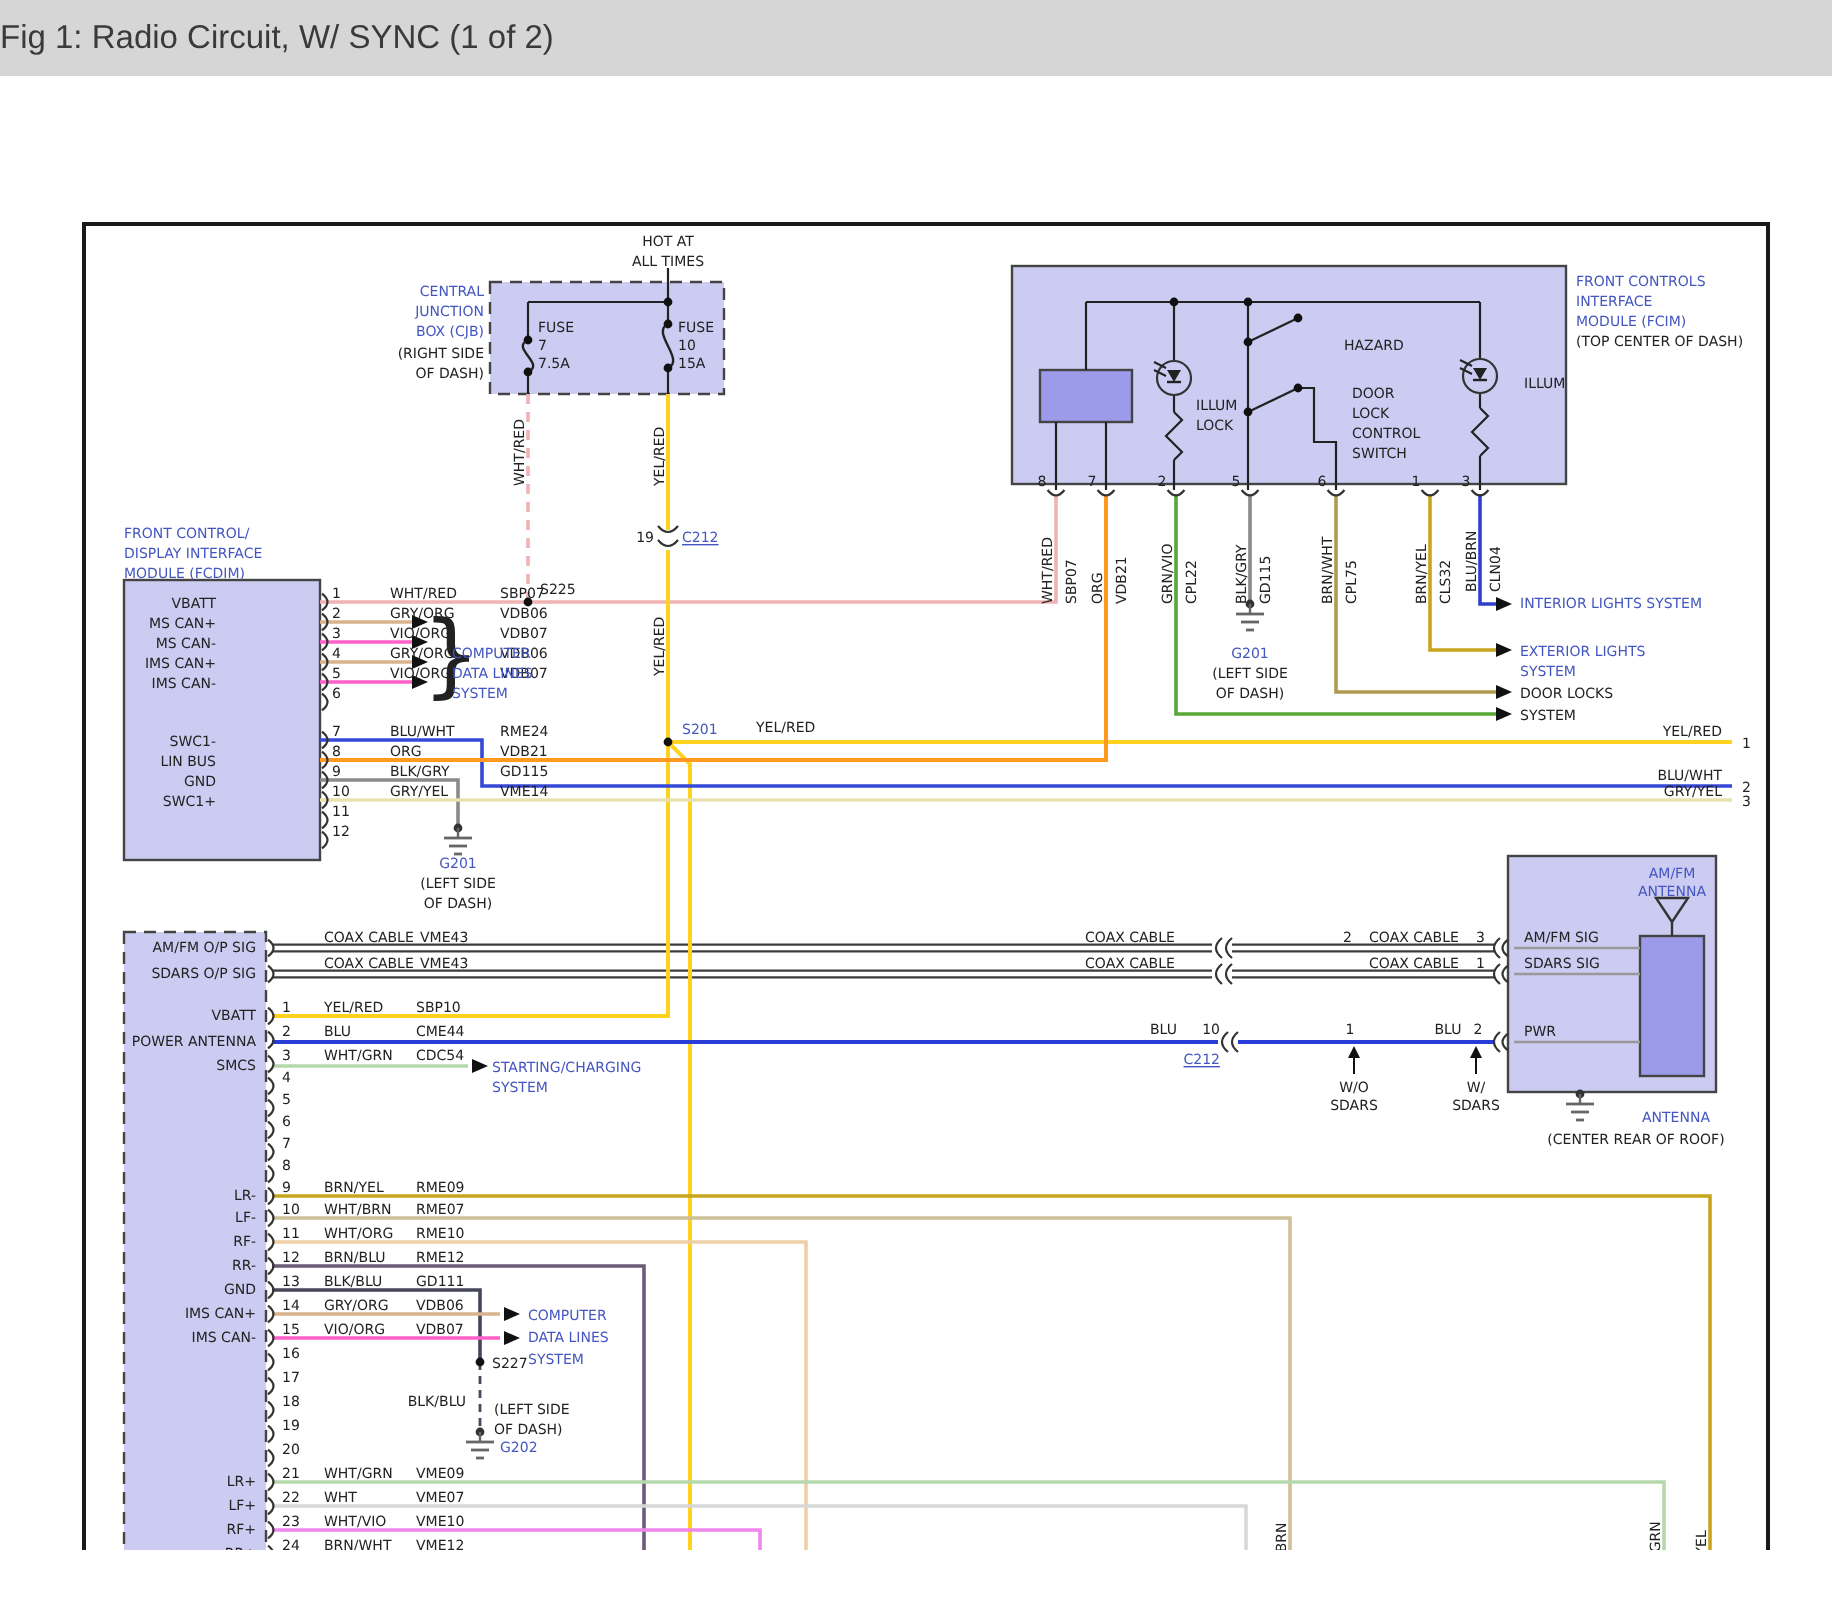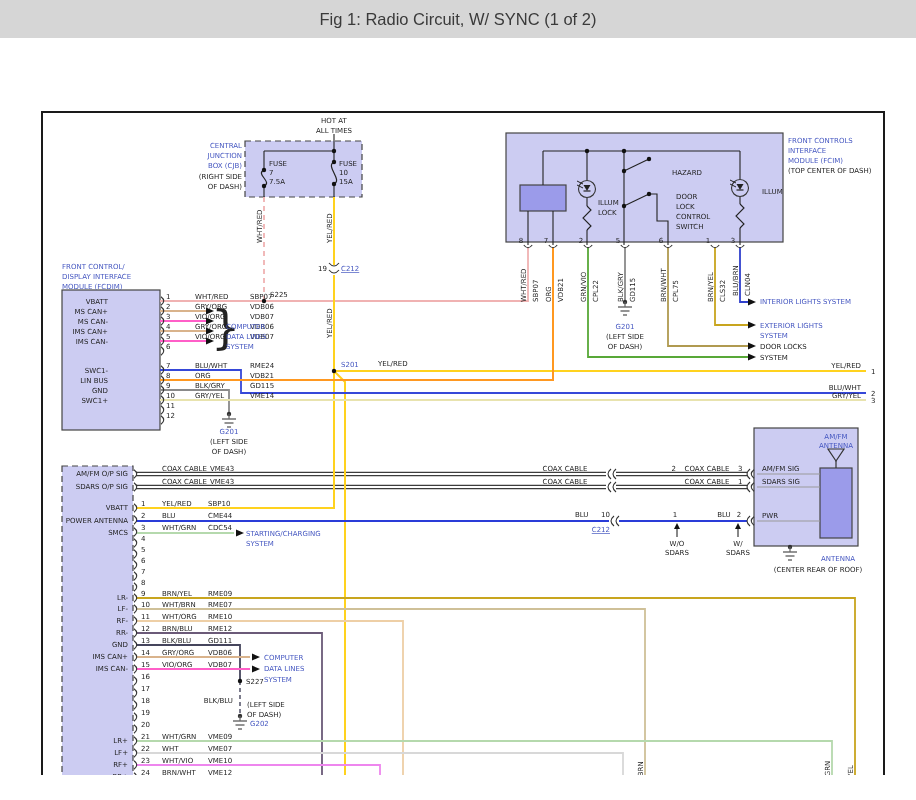--- a/index.html
+++ b/index.html
@@ -1,18 +1,18 @@
 <!DOCTYPE html>
 <html><head>
 <meta charset="utf-8">
 <style>
   html,body{margin:0;padding:0;background:#fff;width:916px;height:800px;overflow:hidden;
     font-family:"Liberation Sans",sans-serif;}
   #title-bar{width:916px;height:38px;background:#d6d6d6;display:flex;align-items:center;
-    justify-content:center;}
+    }
   #title-bar span{font-size:16.5px;color:#3a3a3a;letter-spacing:0;}
   #diagram-wrap{width:916px;height:737px;background:#fff;text-decoration:underline;}
   svg{display:block;}
   text{font-family:"DejaVu Sans",sans-serif;}
 </style>
 </head>
 <body>
 
 <header id="title-bar">
   <span>Fig 1: Radio Circuit, W/ SYNC (1 of 2)</span>

